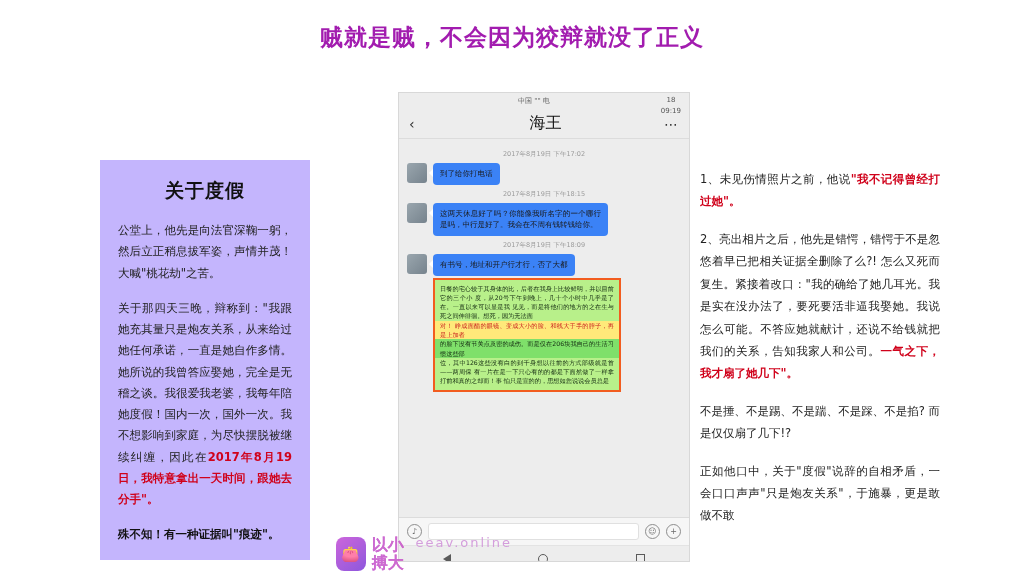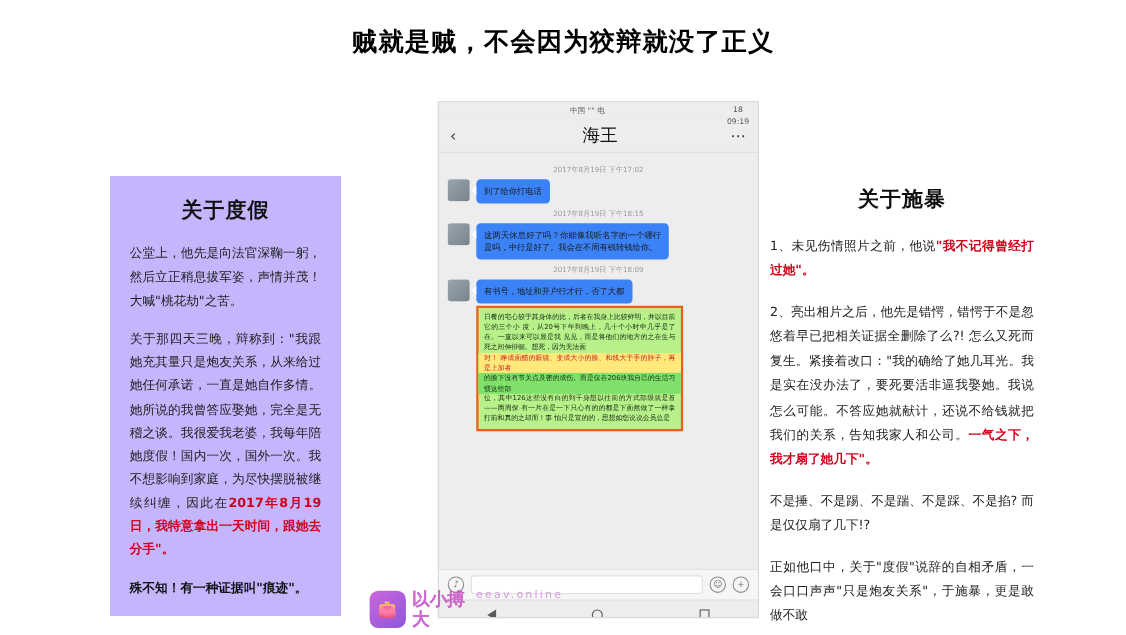--- a/index.html
+++ b/index.html
@@ -14,21 +14,21 @@
     position: relative;
     width: 1024px; height: 577px;
     background: #ffffff;
   }
   .headline {
     position: absolute;
     top: 22px; left: 0; width: 1024px;
     text-align: center;
     font-size: 23px;
     font-weight: bold;
-    color: #000000;
+    color: #a21caf;
     letter-spacing: 1px;
   }
 
   
   .left-panel {
     position: absolute;
     left: 100px; top: 160px;
     width: 210px; height: 400px;
     background: #c4b5fd;
     padding: 18px 18px 10px 18px;
@@ -240,21 +240,21 @@
     display: flex; align-items: center; justify-content: center;
     color: #fff; font-size: 15px;
   }
   .wm-text { display: flex; flex-direction: row; line-height: 1.1; }
   .wm-cn {
     font-size: 16px; font-weight: bold;
     background: linear-gradient(90deg,#b84bd8,#f05fa0);
     -webkit-background-clip: text; background-clip: text;
     color: #c451c9;
   }
-  .wm-en { font-size: 10px; color: #cf8fd8; letter-spacing: 2px; text-align: center; }
+  .wm-en { font-size: 13px; color: #cf8fd8; letter-spacing: 2px; text-align: center; }
 </style>
 </head>
 <body>
 
 <div class="page">
 
   <div class="headline">贼就是贼，不会因为狡辩就没了正义</div>
 
   <div class="left-panel">
     <div class="left-title">关于度假</div>
@@ -324,21 +324,20 @@
     </div>
 
     <div class="sys-bar">
       <span class="sys-tri"></span>
       <span class="sys-circ"></span>
       <span class="sys-sq"></span>
     </div>
   </div>
 
   <div class="right-panel">
-    <div class="right-title">关于施暴</div>
     <p class="right-p"><span>1、未见伤情照片之前，他说</span><span class="hl-red">"我不记得曾经打过她"。</span></p>
     <p class="right-p"><span>2、亮出相片之后，他先是错愕，错愕于不是忽悠着早已把相关证据全删除了么?! 怎么又死而复生。紧接着改口："我的确给了她几耳光。我是实在没办法了，要死要活非逼我娶她。我说怎么可能。不答应她就献计，还说不给钱就把我们的关系，告知我家人和公司。</span><span class="hl-red">一气之下，我才扇了她几下"。</span></p>
     <p class="right-p">不是捶、不是踢、不是踹、不是踩、不是掐? 而是仅仅扇了几下!?</p>
     <p class="right-p">正如他口中，关于"度假"说辞的自相矛盾，一会口口声声"只是炮友关系"，于施暴，更是敢做不敢</p>
   </div>
 
   <div class="watermark">
     <div class="wm-badge">👛</div>
     <div class="wm-text">
       <span class="wm-cn">以小搏大</span>

